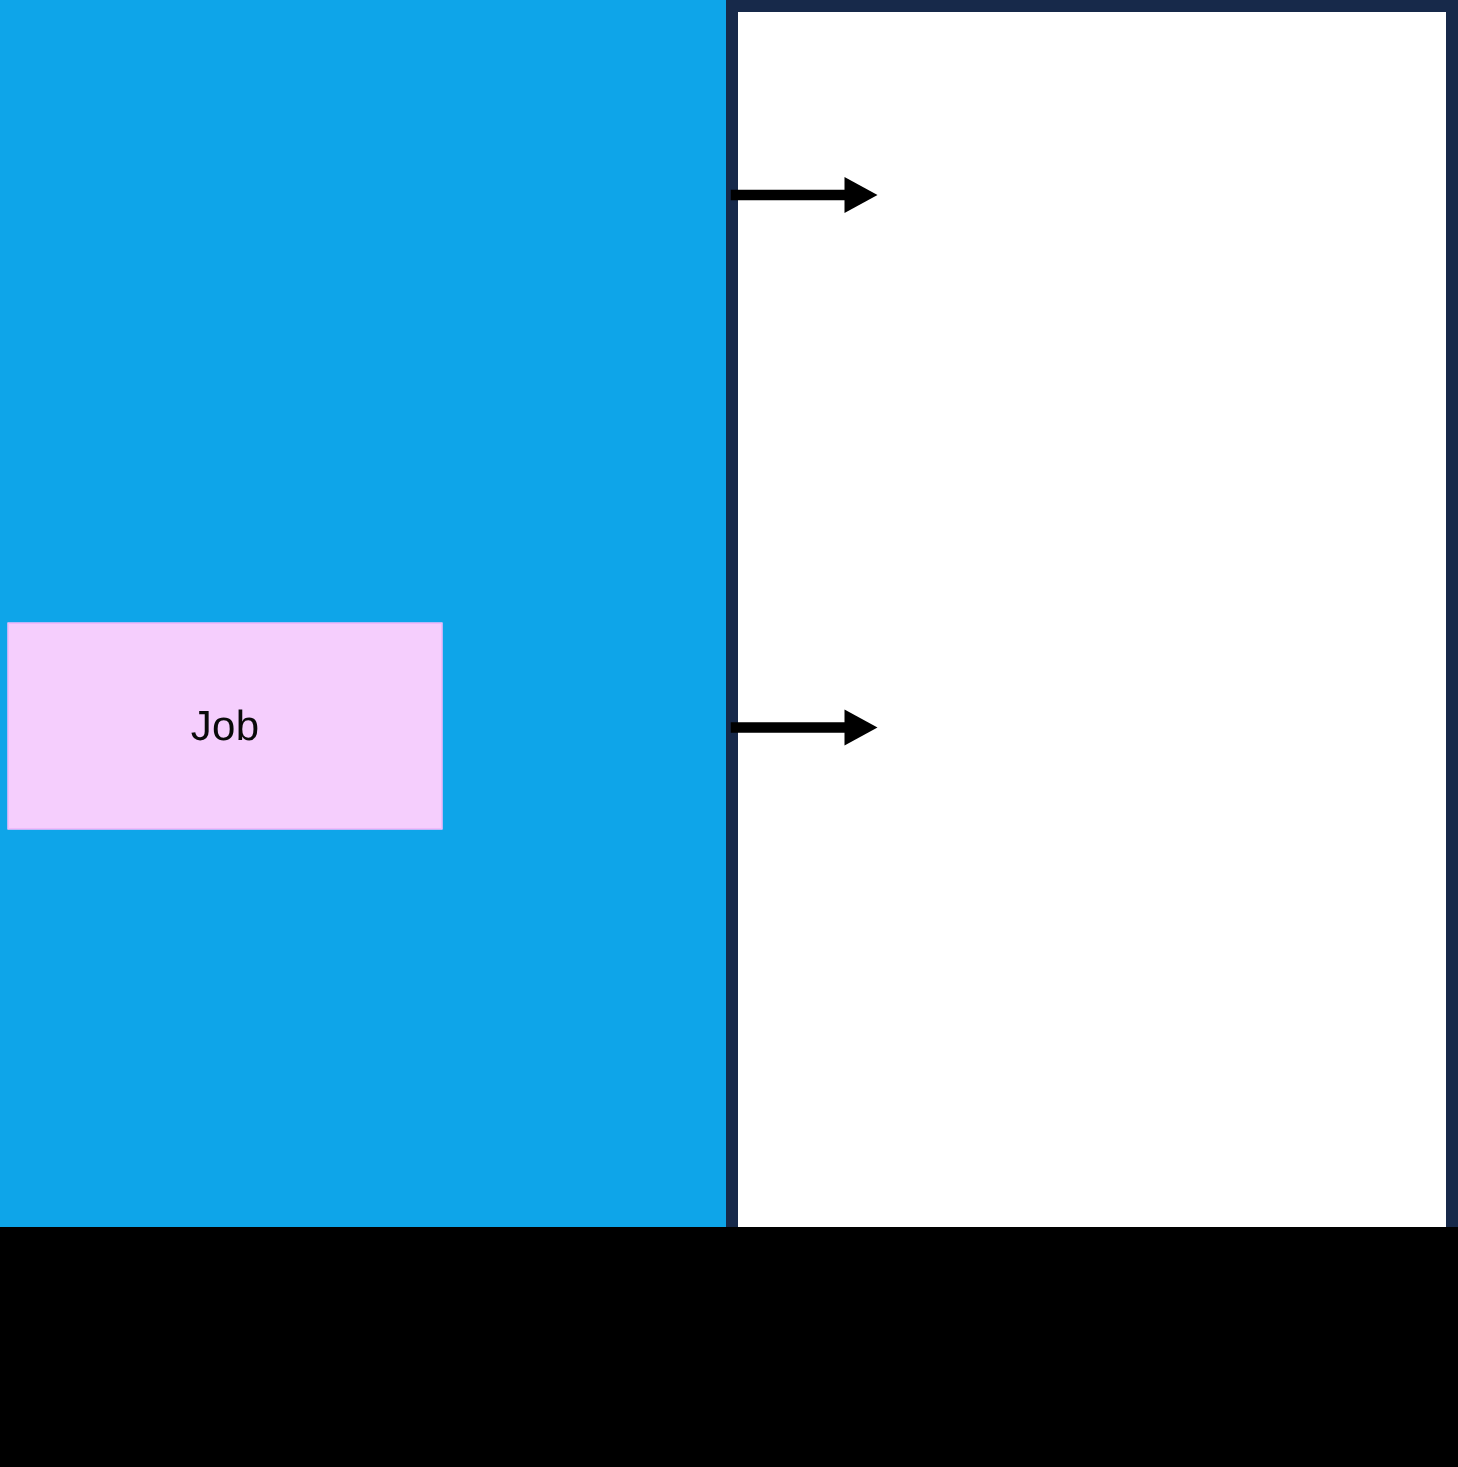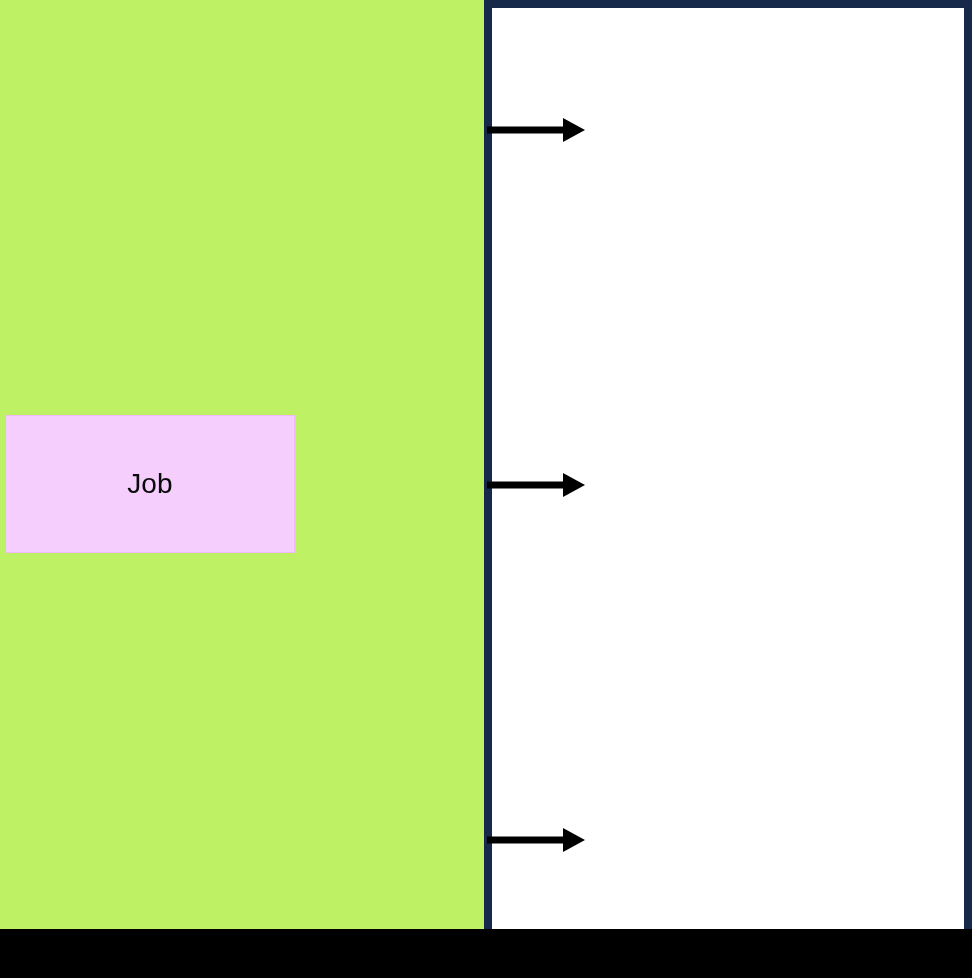--- a/index.html
+++ b/index.html
@@ -7,22 +7,22 @@
     margin: 0;
     padding: 0;
     background: #000000;
   }
   body {
     font-family: "Liberation Sans", sans-serif;
   }
   #canvas {
     position: relative;
     width: 972px;
-    height: 929px;
-    background: #bef264;
+    height: 818px;
+    background: #0ea5e9;
     overflow: hidden;
   }
 
   
   .steps-container {
     position: absolute;
     left: 484px;
     top: 0px;
     width: 488px;
     height: 978px;

